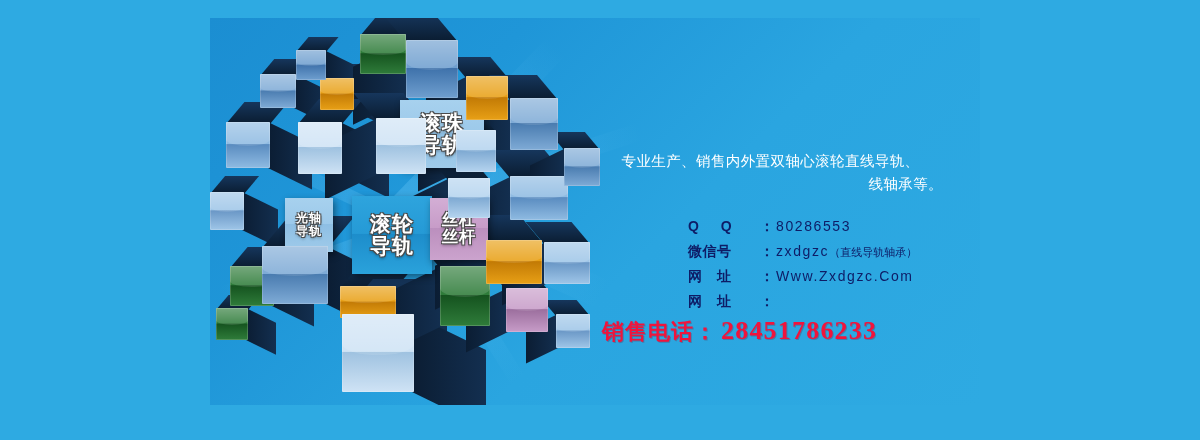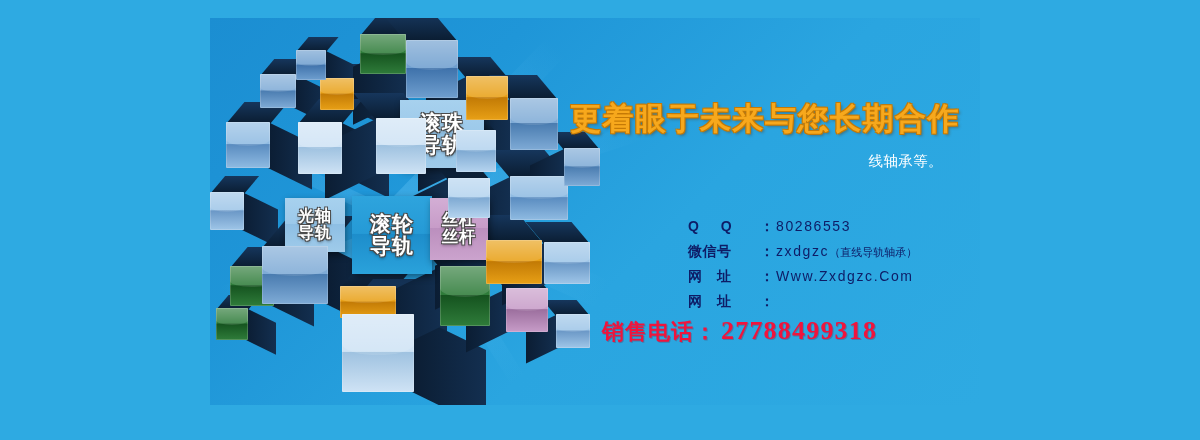--- a/index.html
+++ b/index.html
@@ -107,23 +107,23 @@
   .label-tile .ln { display: block; white-space: nowrap; }
 
   #tile-gunzhu {
     left: 190px; top: 82px;
     width: 84px; height: 68px;
     background: linear-gradient(to bottom, #a7d1ee 0%, #9cc9ea 48%, #8ebfe4 49%, #9fcbea 100%);
     font-size: 21px;
   }
   #tile-guangzhou {
     left: 75px; top: 180px;
-    width: 60px; height: 54px;
+    width: 48px; height: 54px;
     background: linear-gradient(to bottom, #a7d1ee 0%, #9cc9ea 48%, #8ebfe4 49%, #9fcbea 100%);
-    font-size: 16px;
+    font-size: 12px;
   }
   #tile-gunlun {
     left: 142px; top: 178px;
     width: 80px; height: 78px;
     background: linear-gradient(to bottom, #2ea4dd 0%, #259ad6 48%, #1d8dcb 49%, #2aa2db 100%);
     font-size: 21px;
   }
   #tile-sigang {
     left: 220px; top: 180px;
     width: 58px; height: 62px;
@@ -442,23 +442,23 @@
       <span class="ln">导轨</span>
     </div>
 
     <div id="tile-sigang" class="label-tile">
       <span class="ln">丝杠</span>
       <span class="ln">丝杆</span>
     </div>
 
     <div id="text-column">
 
-      <div id="headline-2" class="headline">更着眼于未来与您长期合作</div>
 
       <div id="subcopy">
+        <span class="ln">专业生产、销售内外置双轴心滚轮直线导轨、</span>
         <span class="ln last">线轴承等。</span>
       </div>
 
       <div id="contact-block">
 
         <div class="contact-row">
           <span class="contact-key spaced">Q Q</span>
           <span class="contact-sep">：</span>
           <span class="contact-val">80286553</span>
         </div>
@@ -478,20 +478,20 @@
 
         <div class="contact-row">
           <span class="contact-key">网　址</span>
           <span class="contact-sep">：</span>
         </div>
 
       </div>
 
       <div id="phone-row">
         <span id="phone-label">销售电话：</span>
-        <span id="phone-number">27788499318</span>
+        <span id="phone-number">28451786233</span>
       </div>
 
     </div>
 
   </div>
 
 </div>
 
 </body></html>

